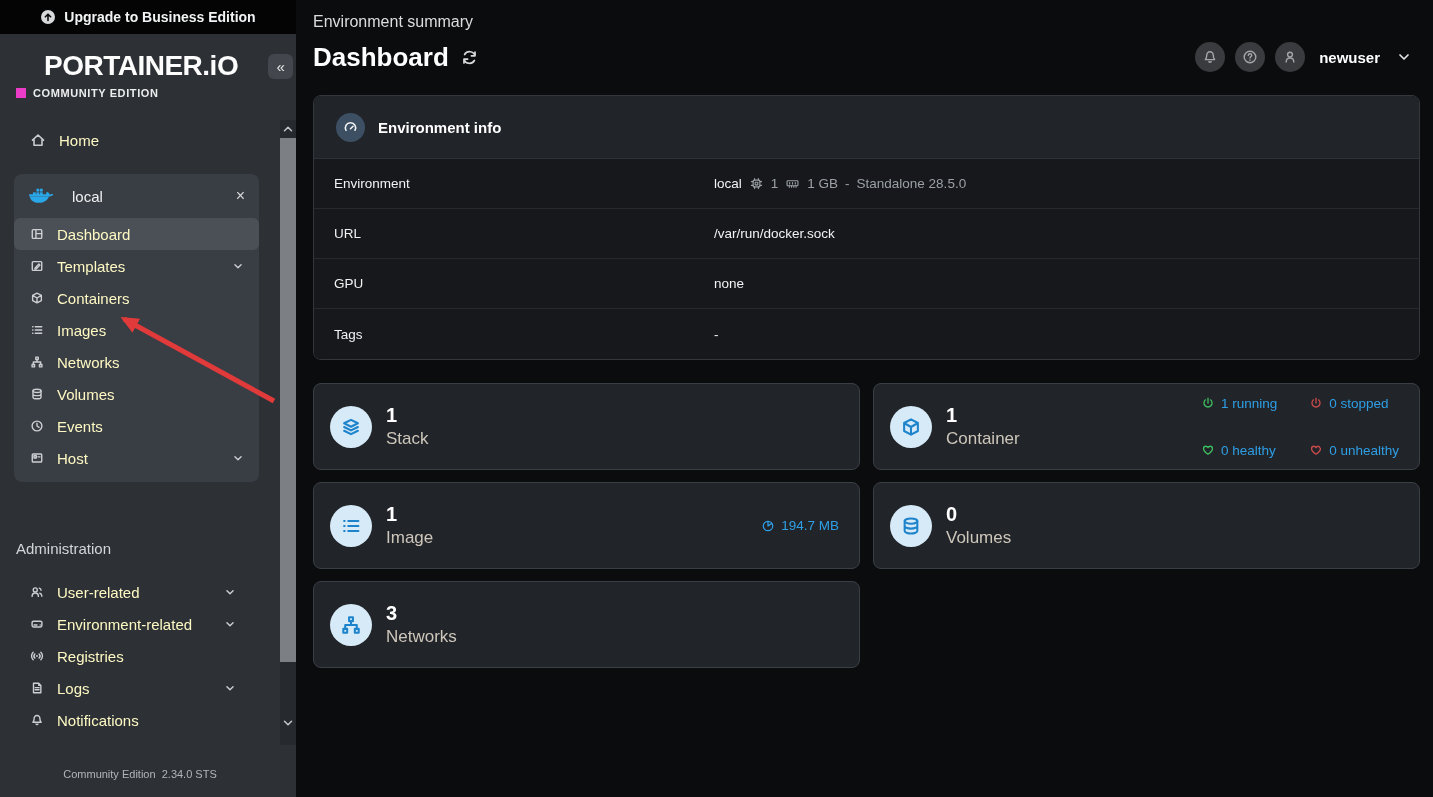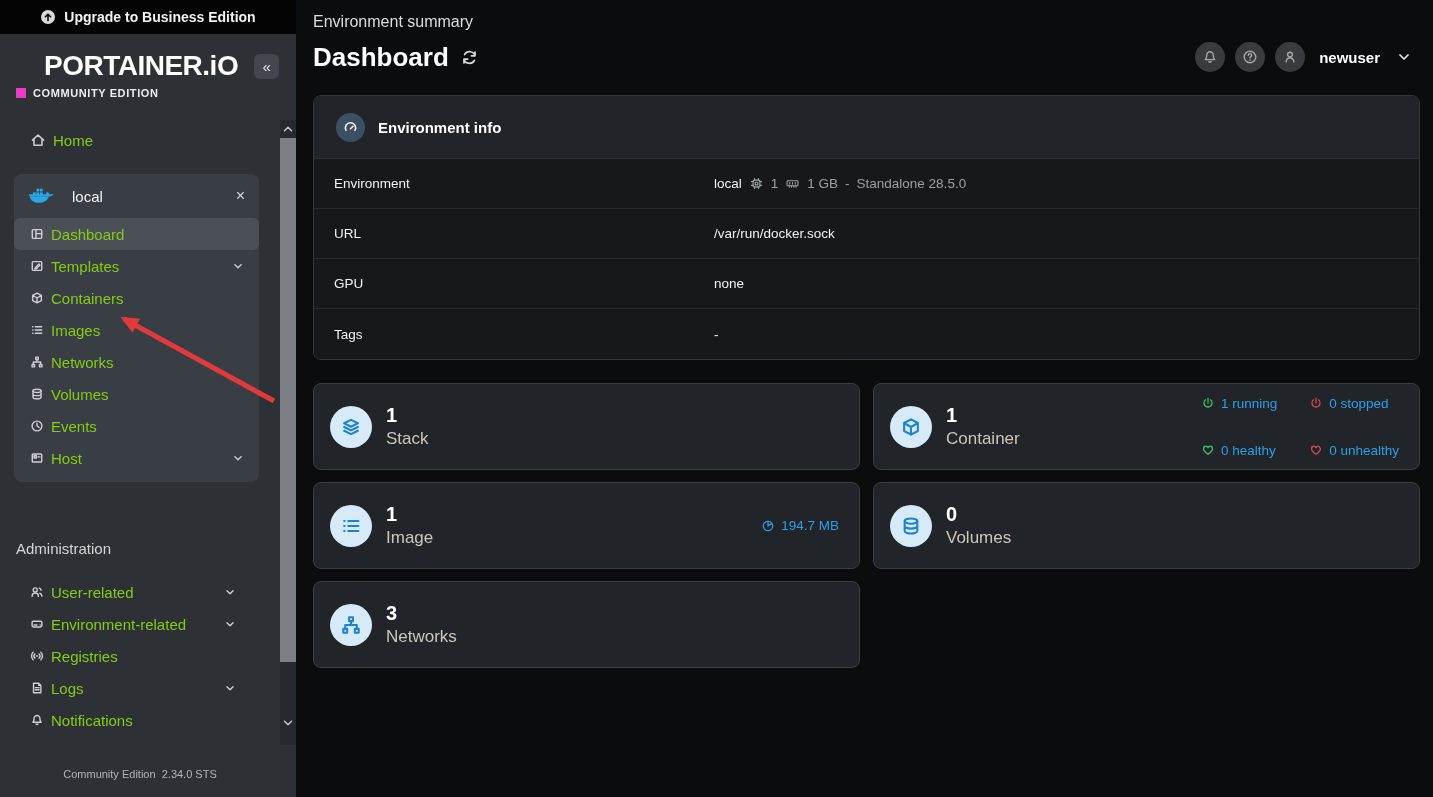--- a/index.html
+++ b/index.html
@@ -2,28 +2,28 @@
 <html><head>
 <meta charset="utf-8">
 <style>
   * { margin:0; padding:0; box-sizing:border-box; }
   html,body { width:1433px; height:797px; background:#0b0c0e; font-family:"Liberation Sans", sans-serif; overflow:hidden; }
   .screen { position:relative; width:1392px; height:797px; background:#0b0c0e; }
 
   
   .sidebar { position:absolute; left:0; top:0; width:296px; height:797px; background:#2d3136; }
   .banner { position:absolute; left:0; top:0; width:296px; height:34px; background:#040404; display:flex; align-items:center; justify-content:center; gap:8px; color:#f2f3f4; font-size:14px; font-weight:700; cursor:pointer; }
-  .logo-row { position:absolute; left:44px; top:50px; display:flex; align-items:center; gap:16px; }
+  .logo-row { position:absolute; left:44px; top:50px; display:flex; align-items:center; gap:30px; }
   .logo-text { color:#fdfdfd; font-size:28px; font-weight:800; letter-spacing:-0.5px; }
   .collapse-btn { width:25px; height:25px; background:#43474d; border:none; border-radius:6px; color:#e8e9ea; font-size:15px; line-height:1; cursor:pointer; }
   .edition-row { position:absolute; left:16px; top:87px; display:flex; align-items:center; gap:7px; }
   .edition-sq { width:10px; height:10px; background:#ea3cc7; }
   .edition-label { color:#eceded; font-size:11px; font-weight:700; letter-spacing:0.6px; }
 
-  .nav-item { height:32px; display:flex; align-items:center; gap:7px; color:#84cc16; font-size:15px; cursor:pointer; }
+  .nav-item { height:32px; display:flex; align-items:center; gap:13px; color:#fef9c3; font-size:15px; cursor:pointer; }
   .nav-item .lbl { flex:1; }
   .chev { width:14px; height:14px; stroke:#cdcfd2; fill:none; stroke-width:1.6; stroke-linecap:round; stroke-linejoin:round; }
   .home-item { position:absolute; left:0; top:126px; width:259px; padding-left:30px; height:28px; }
 
   .env-box { position:absolute; left:14px; top:174px; width:245px; background:#393d44; border-radius:8px; padding-bottom:8px; }
   .env-head { height:44px; display:flex; align-items:center; gap:14px; padding:0 14px 0 14px; color:#f0f1f2; font-size:15px; }
   .env-head .lbl { flex:1; padding-left:4px; }
   .env-close { background:none; border:none; color:#d7d8da; font-size:16px; cursor:pointer; line-height:1; }
   .env-box .nav-item { padding:0 14px 0 16px; border-radius:6px; }
   .env-box .nav-item.selected { background:#4b5057; }

